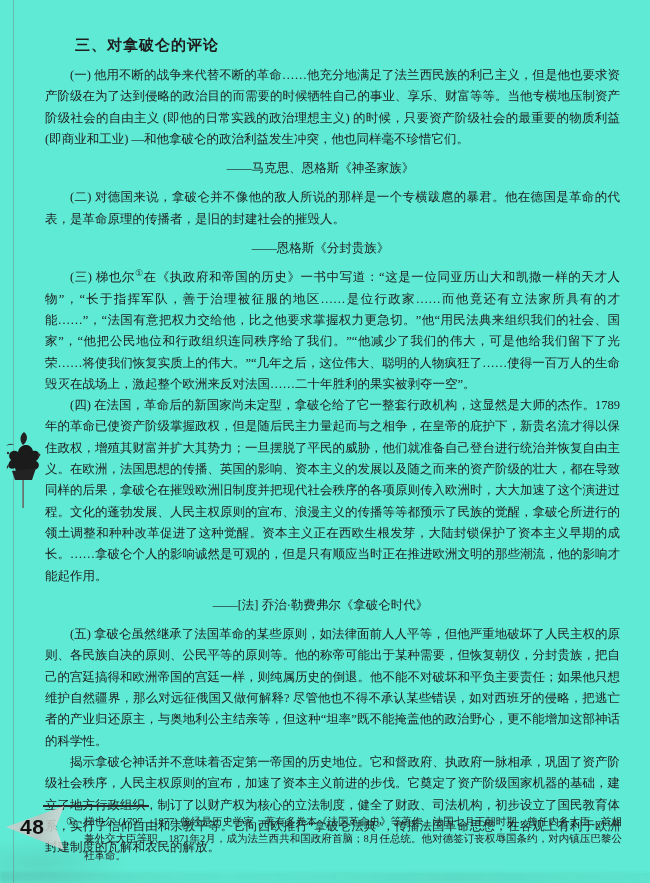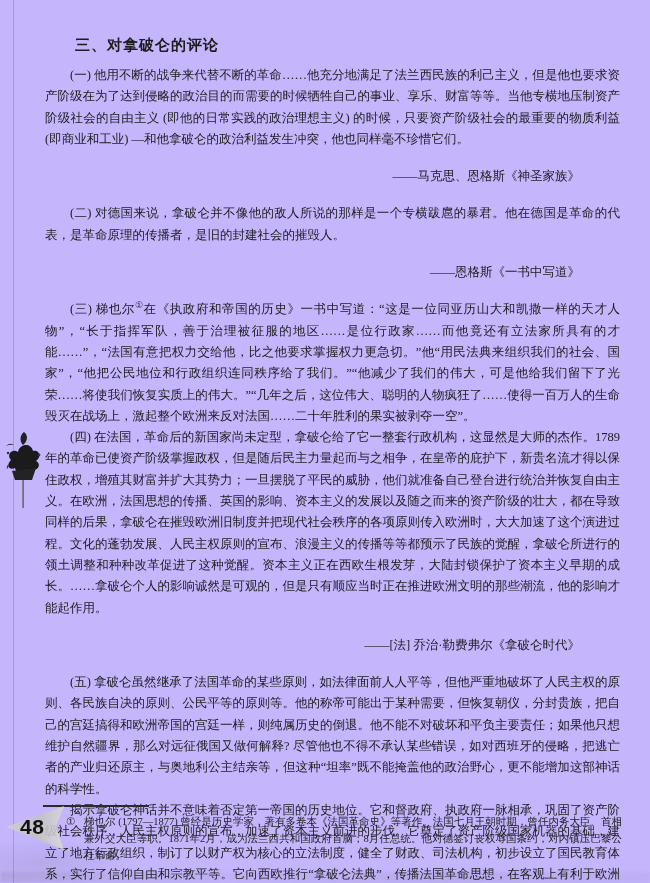--- a/index.html
+++ b/index.html
@@ -1,18 +1,18 @@
 <!DOCTYPE html>
 <html><head>
 <meta charset="utf-8">
 <style>
   html,body { margin:0; padding:0; }
   .page {
     position:relative; width:650px; height:883px;
-    background:#c4b5fd; overflow:hidden;
+    background:#5eead4; overflow:hidden;
     font-family:"Liberation Serif","DejaVu Serif",serif;
     color:#1d1d1d;
   }
   .edge-line {
     position:absolute; left:13px; top:0; bottom:0; width:1px;
     background:rgba(110,110,105,0.35);
   }
   .ornament { position:absolute; left:3px; top:430px; }
   .content {
     position:absolute; left:45px; top:34px; width:575px;
@@ -20,22 +20,22 @@
   .heading {
     font-family:"Liberation Sans","DejaVu Sans",sans-serif;
     font-weight:bold; font-size:15px; line-height:22px;
     margin:0 0 9px 0; text-indent:2em; letter-spacing:1px;
   }
   .para {
     margin:0; font-size:12.5px; line-height:21.3px;
     text-align:justify; text-justify:inter-ideograph; text-indent:2em;
   }
   .attr {
-    margin:16px; font-size:12.5px; line-height:21.3px;
-    text-align:right; padding-right:24px;
+    margin:8px; font-size:12.5px; line-height:21.3px;
+    text-align:center; padding-right:24px;
   }
   .fnref { font-size:9px; vertical-align:super; line-height:0; }
   .fn-sep {
     position:absolute; left:43px; top:805px; width:106px; height:2px;
     background:#2b2b2b;
   }
   .footnote {
     position:absolute; left:66px; top:813px; width:556px;
     display:flex; align-items:flex-start;
     font-size:10.5px; line-height:17px; color:#222;
@@ -82,21 +82,21 @@
     <rect x="19.3" y="50" width="1.6" height="28" fill="#6a6a66"></rect>
   </svg>
 
   <div class="content">
     <div class="heading">三、对拿破仑的评论</div>
 
     <p class="para">(一) 他用不断的战争来代替不断的革命……他充分地满足了法兰西民族的利己主义，但是他也要求资产阶级在为了达到侵略的政治目的而需要的时候牺牲自己的事业、享乐、财富等等。当他专横地压制资产阶级社会的自由主义 (即他的日常实践的政治理想主义) 的时候，只要资产阶级社会的最重要的物质利益 (即商业和工业) —和他拿破仑的政治利益发生冲突，他也同样毫不珍惜它们。</p>
     <p class="attr">——马克思、恩格斯《神圣家族》</p>
 
     <p class="para">(二) 对德国来说，拿破仑并不像他的敌人所说的那样是一个专横跋扈的暴君。他在德国是革命的代表，是革命原理的传播者，是旧的封建社会的摧毁人。</p>
-    <p class="attr">——恩格斯《一书中写道》</p>
+    <p class="attr">——恩格斯《分封贵族》</p>
 
     <p class="para"><span>(三) 梯也尔</span><sup class="fnref">①</sup><span>在《执政府和帝国的历史》一书中写道：“这是一位同亚历山大和凯撒一样的天才人物”，“长于指挥军队，善于治理被征服的地区……是位行政家……而他竟还有立法家所具有的才能……”，“法国有意把权力交给他，比之他要求掌握权力更急切。”他“用民法典来组织我们的社会、国家”，“他把公民地位和行政组织连同秩序给了我们。”“他减少了我们的伟大，可是他给我们留下了光荣……将使我们恢复实质上的伟大。”“几年之后，这位伟大、聪明的人物疯狂了……使得一百万人的生命毁灭在战场上，激起整个欧洲来反对法国……二十年胜利的果实被剥夺一空”。</span></p>
 
     <p class="para">(四) 在法国，革命后的新国家尚未定型，拿破仑给了它一整套行政机构，这显然是大师的杰作。1789年的革命已使资产阶级掌握政权，但是随后民主力量起而与之相争，在皇帝的庇护下，新贵名流才得以保住政权，增殖其财富并扩大其势力；一旦摆脱了平民的威胁，他们就准备自己登台进行统治并恢复自由主义。在欧洲，法国思想的传播、英国的影响、资本主义的发展以及随之而来的资产阶级的壮大，都在导致同样的后果，拿破仑在摧毁欧洲旧制度并把现代社会秩序的各项原则传入欧洲时，大大加速了这个演进过程。文化的蓬勃发展、人民主权原则的宣布、浪漫主义的传播等等都预示了民族的觉醒，拿破仑所进行的领土调整和种种改革促进了这种觉醒。资本主义正在西欧生根发芽，大陆封锁保护了资本主义早期的成长。……拿破仑个人的影响诚然是可观的，但是只有顺应当时正在推进欧洲文明的那些潮流，他的影响才能起作用。</p>
     <p class="attr">——[法] 乔治·勒费弗尔《拿破仑时代》</p>
 
     <p class="para">(五) 拿破仑虽然继承了法国革命的某些原则，如法律面前人人平等，但他严重地破坏了人民主权的原则、各民族自决的原则、公民平等的原则等。他的称帝可能出于某种需要，但恢复朝仪，分封贵族，把自己的宫廷搞得和欧洲帝国的宫廷一样，则纯属历史的倒退。他不能不对破坏和平负主要责任；如果他只想维护自然疆界，那么对远征俄国又做何解释? 尽管他也不得不承认某些错误，如对西班牙的侵略，把逃亡者的产业归还原主，与奥地利公主结亲等，但这种“坦率”既不能掩盖他的政治野心，更不能增加这部神话的科学性。</p>
     <p class="para">揭示拿破仑神话并不意味着否定第一帝国的历史地位。它和督政府、执政府一脉相承，巩固了资产阶级社会秩序，人民主权原则的宣布，加速了资本主义前进的步伐。它奠定了资产阶级国家机器的基础，建立了地方行政组织，制订了以财产权为核心的立法制度，健全了财政、司法机构，初步设立了国民教育体系，实行了信仰自由和宗教平等。它向西欧推行“拿破仑法典”，传播法国革命思想，在客观上有利于欧洲封建制度的瓦解和农民的解放。</p>
   </div>
 

